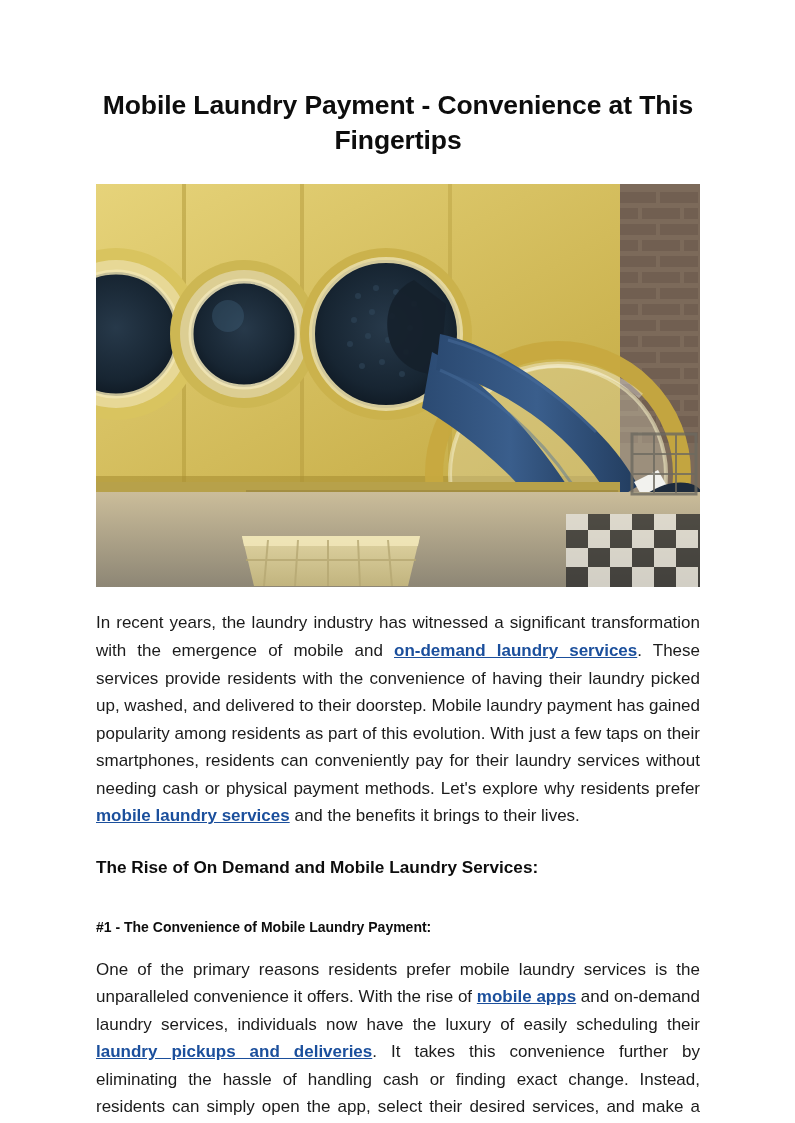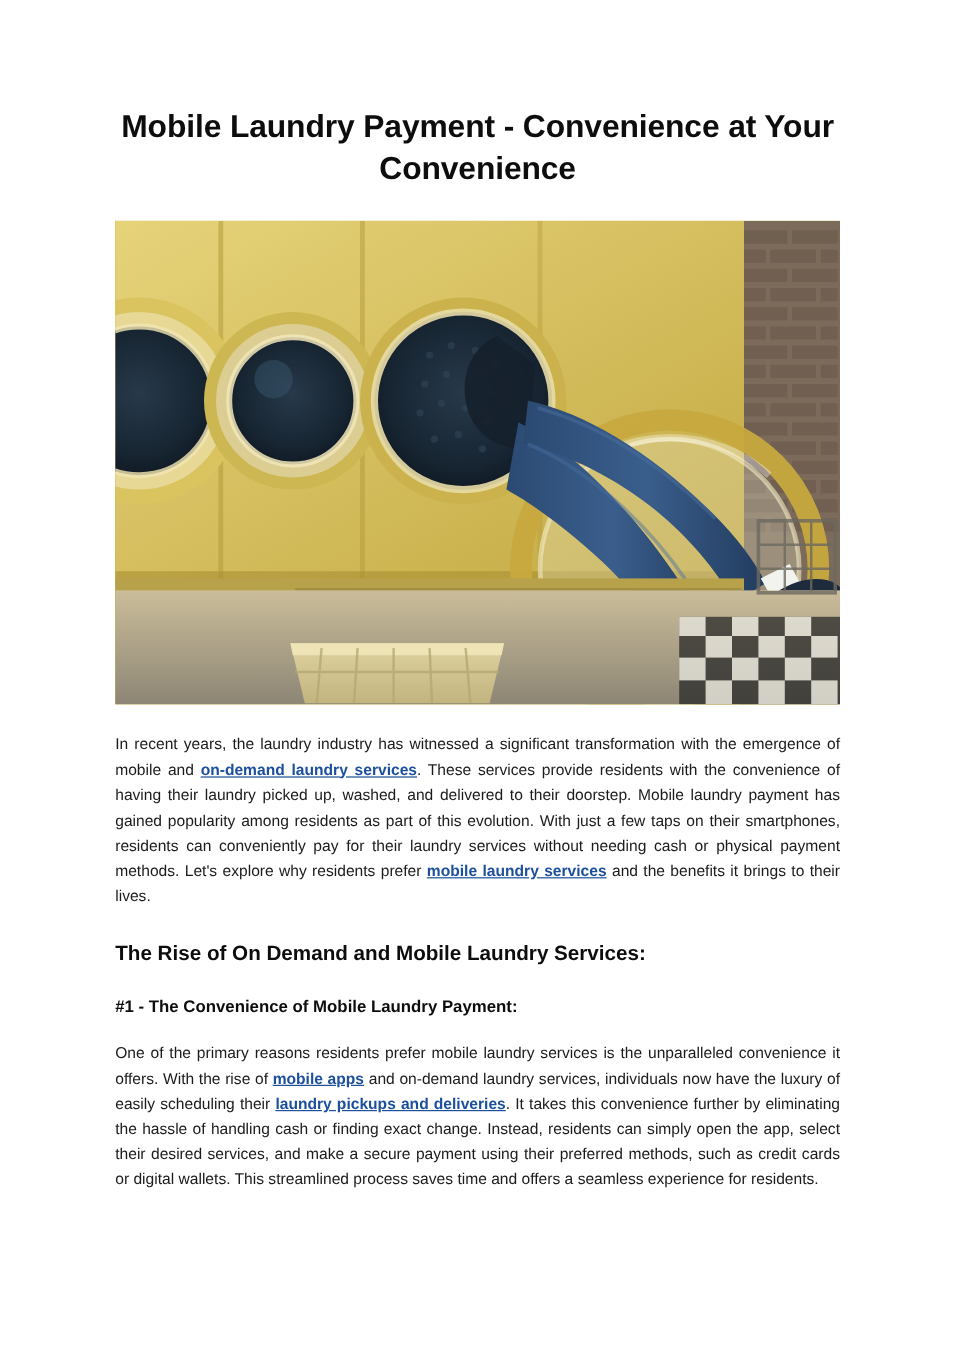--- a/index.html
+++ b/index.html
@@ -45,32 +45,32 @@
     position: relative;
     overflow: hidden;
     background: #c9b24a;
   }
   .hero-figure svg {
     display: block;
     width: 604px;
     height: 403px;
   }
   p.body-text {
-    font-size: 13px;
+    font-size: 17px;
     line-height: 1.62;
     text-align: justify;
     margin: 0 0 18px 0;
     color: #1b1b1b;
     hyphens: none;
   }
   h2.section-heading {
     font-size: 17.2px;
     font-weight: bold;
     color: #0d0d0d;
-    margin: 26px 0 24px 0;
+    margin: 26px 0 40px 0;
     line-height: 1.3;
   }
   h3.sub-heading {
     font-size: 14px;
     font-weight: bold;
     color: #0d0d0d;
     margin: 0 0 18px 0;
     line-height: 1.4;
   }
   a.inline-link {
@@ -79,21 +79,21 @@
     text-decoration: underline;
   }
   .spacer-bottom { height: 40px; }
 </style>
 </head>
 <body>
 
 <div class="page">
   <div class="content">
 
-    <h1 class="doc-title">Mobile Laundry Payment - Convenience at Your Convenience</h1>
+    <h1 class="doc-title">Mobile Laundry Payment - Convenience at This Fingertips</h1>
 
     <div class="hero-figure">
       <svg viewBox="0 0 604 403" preserveAspectRatio="none">
         <defs>
           <linearGradient id="wallGrad" x1="0" y1="0" x2="0" y2="1">
             <stop offset="0%" stop-color="#d8c258"></stop>
             <stop offset="55%" stop-color="#cfb44b"></stop>
             <stop offset="100%" stop-color="#b99f3c"></stop>
           </linearGradient>
           <linearGradient id="machGrad" x1="0" y1="0" x2="1" y2="1">

